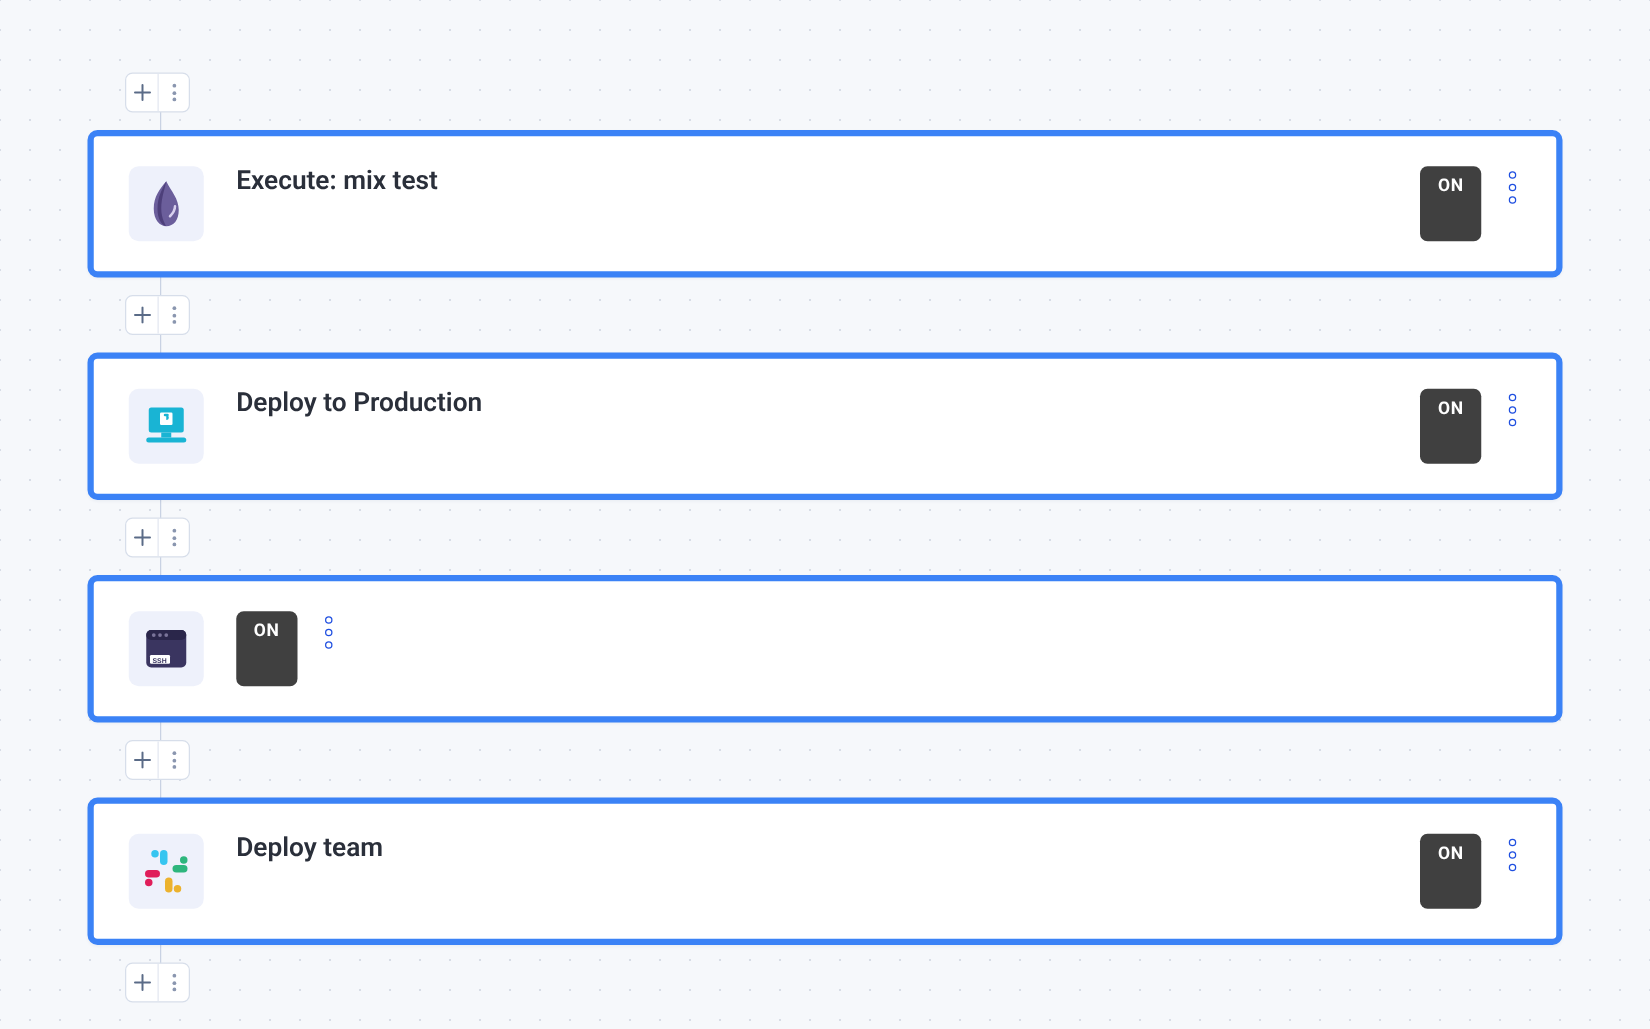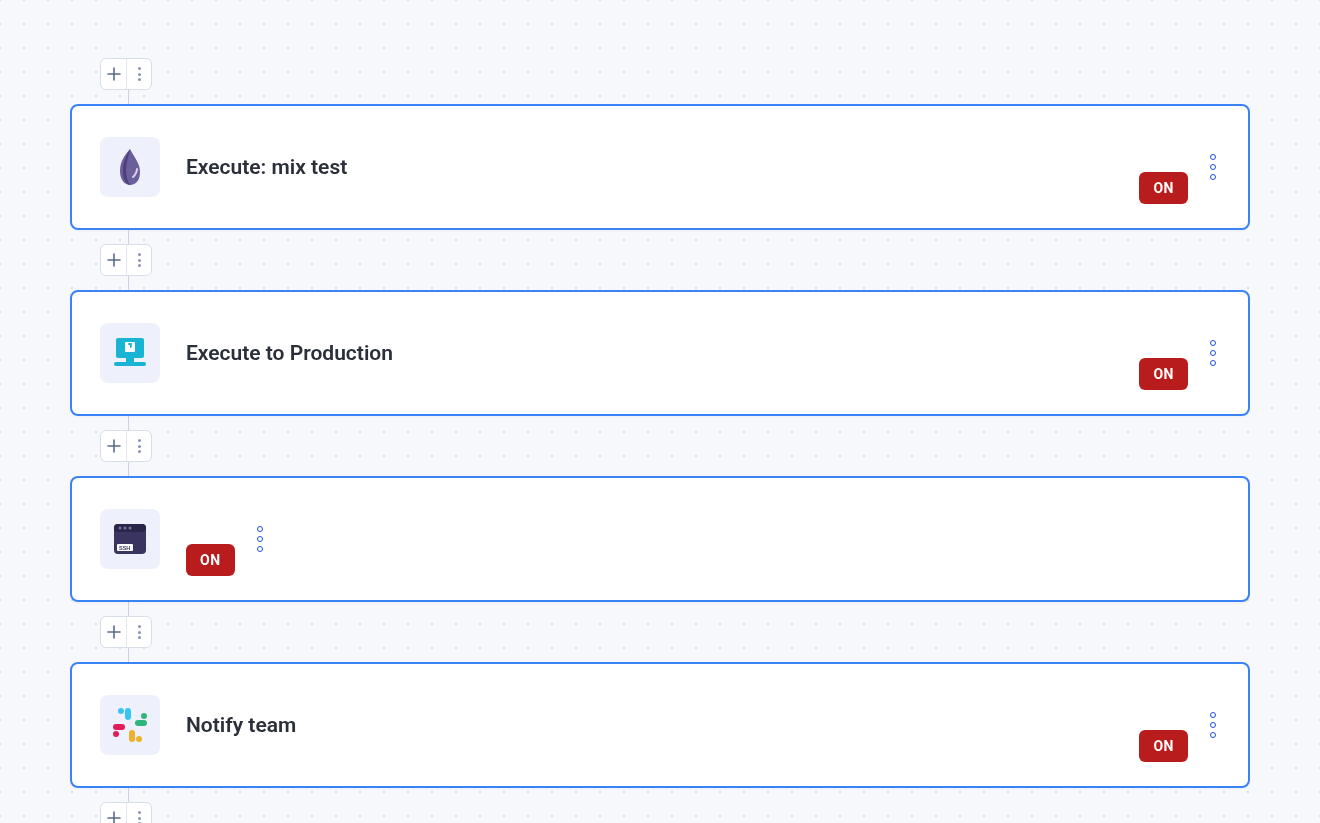--- a/index.html
+++ b/index.html
@@ -79,25 +79,24 @@
       align-items: center;
     }
     .dots-vertical span {
       width: 3px;
       height: 3px;
       background: #8a96af;
       border-radius: 50%;
     }
     .step-card {
       background: #ffffff;
-      border: 2px solid #3b82f6;
+      border: 5px solid #3b82f6;
       border-radius: 8px;
       box-shadow: 0 1px 2px rgba(30,50,90,0.04);
       display: flex;
-      align-items: center;
       padding: 24px 28px;
       margin: 0 0 0 0;
       position: relative;
       z-index: 2;
     }
     .step-icon {
       width: 60px;
       height: 60px;
       border-radius: 8px;
       background: #eef1fb;
@@ -107,31 +106,30 @@
       flex-shrink: 0;
       margin-right: 26px;
     }
     .step-title {
       font-size: 21px;
       font-weight: 600;
       color: #2a2f3a;
       flex: 1;
     }
     .step-toggle {
-      background: #b91c1c;
+      background: #404040;
       color: #ffffff;
       font-weight: 700;
       font-size: 14px;
       letter-spacing: 0.5px;
       padding: 8px 14px;
       border-radius: 6px;
       margin-right: 18px;
       user-select: none;
       cursor: pointer;
-      margin-top: 42px;
     }
     .step-menu {
       display: flex;
       flex-direction: column;
       gap: 4px;
       padding: 4px;
       cursor: pointer;
     }
     .step-menu span {
       width: 6px;
@@ -221,21 +219,21 @@
     <div class="step-icon">
       <svg class="icon-deploy" viewBox="0 0 40 38">
         <rect x="6" y="4" width="28" height="20" rx="2" fill="#19b4d4"></rect>
         <rect x="16" y="24" width="8" height="4" fill="#19b4d4"></rect>
         <rect x="4" y="28" width="32" height="4" rx="2" fill="#19b4d4"></rect>
         <rect x="15" y="8" width="10" height="10" rx="1" fill="#ffffff"></rect>
         <path d="M20 10 a2 2 0 0 1 0 4" fill="#19b4d4"></path>
         <rect x="18" y="9" width="4" height="2" rx="1" fill="#19b4d4"></rect>
       </svg>
     </div>
-    <div class="step-title">Execute to Production</div>
+    <div class="step-title">Deploy to Production</div>
     <div class="step-toggle">ON</div>
     <div class="step-menu">
       <span></span>
       <span></span>
       <span></span>
     </div>
   </div>
 
   <div class="add-row">
     <div class="add-button-group">
@@ -297,21 +295,21 @@
         <rect x="14" y="2" width="6" height="12" rx="3" fill="#36c5f0"></rect>
         <circle cx="10" cy="5" r="3" fill="#36c5f0"></circle>
         <rect x="24" y="14" width="12" height="6" rx="3" fill="#2eb67d"></rect>
         <circle cx="33" cy="10" r="3" fill="#2eb67d"></circle>
         <rect x="18" y="24" width="6" height="12" rx="3" fill="#ecb22e"></rect>
         <circle cx="28" cy="33" r="3" fill="#ecb22e"></circle>
         <rect x="2" y="18" width="12" height="6" rx="3" fill="#e01e5a"></rect>
         <circle cx="5" cy="28" r="3" fill="#e01e5a"></circle>
       </svg>
     </div>
-    <div class="step-title">Notify team</div>
+    <div class="step-title">Deploy team</div>
     <div class="step-toggle">ON</div>
     <div class="step-menu">
       <span></span>
       <span></span>
       <span></span>
     </div>
   </div>
 
   <div class="add-row">
     <div class="add-button-group">

